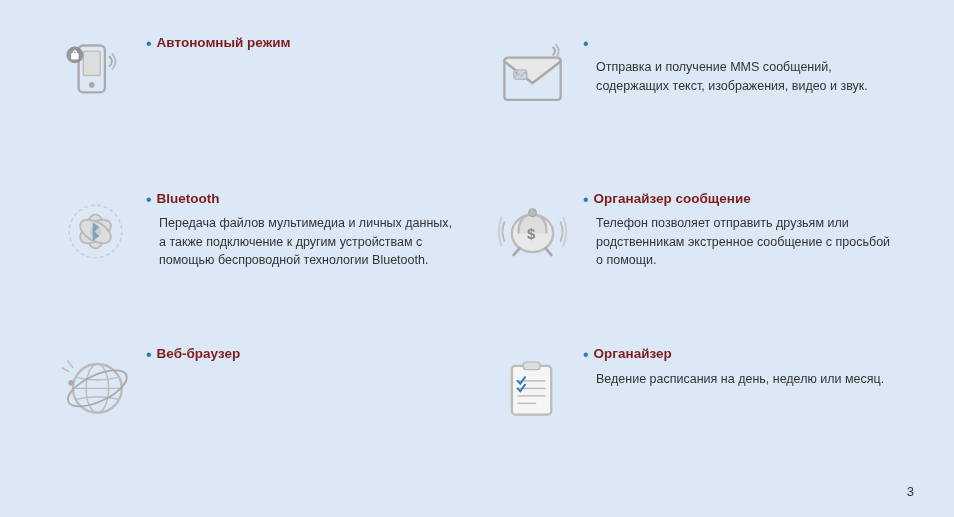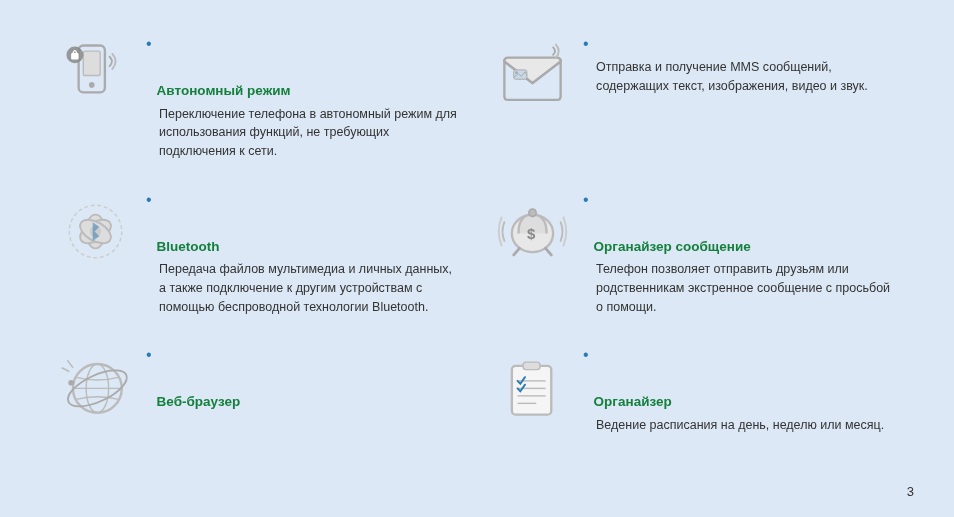--- a/index.html
+++ b/index.html
@@ -61,25 +61,24 @@
     }
 
     .bullet {
       color: #2a7ab5;
       font-size: 16px;
       margin-right: 5px;
       line-height: 1.2;
     }
 
     .feature-title {
-      color: #15803d;
+      color: #7f1d1d;
       font-weight: bold;
       font-size: 13.5px;
       line-height: 1.3;
-      margin-top: 48px;
     }
 
     .feature-desc {
       font-size: 12.5px;
       line-height: 1.5;
       color: #333;
       padding-left: 13px;
     }
 
     .page-number {
@@ -121,21 +120,20 @@
 
           <path d="M55 20 Q60 25 55 30" fill="none" stroke="#aaa" stroke-width="2" stroke-linecap="round"></path>
           <path d="M58 17 Q65 25 58 33" fill="none" stroke="#bbb" stroke-width="2" stroke-linecap="round"></path>
         </svg>
       </div>
       <div class="text-area">
         <div class="bullet-title">
           <span class="bullet">•</span>
           <span class="feature-title">Автономный режим</span>
         </div>
-        <div class="feature-desc">Переключение телефона в автономный режим для использования функций, не требующих подключения к сети.</div>
       </div>
     </div>
 
     <div class="feature-item">
       <div class="icon-area icon-mms">
         <svg viewBox="0 0 80 80" width="80" height="80" xmlns="http://www.w3.org/2000/svg">
 
           <path d="M10 25 L40 48 L70 25 L70 62 Q70 66 66 66 L14 66 Q10 66 10 62 Z" fill="none" stroke="#aaa" stroke-width="2.5"></path>
           <path d="M10 25 Q10 21 14 21 L66 21 Q70 21 70 25 L40 48 Z" fill="#e8e8e8" stroke="#aaa" stroke-width="2.5"></path>
           <path d="M10 25 L40 48" stroke="#aaa" stroke-width="1.5"></path>

